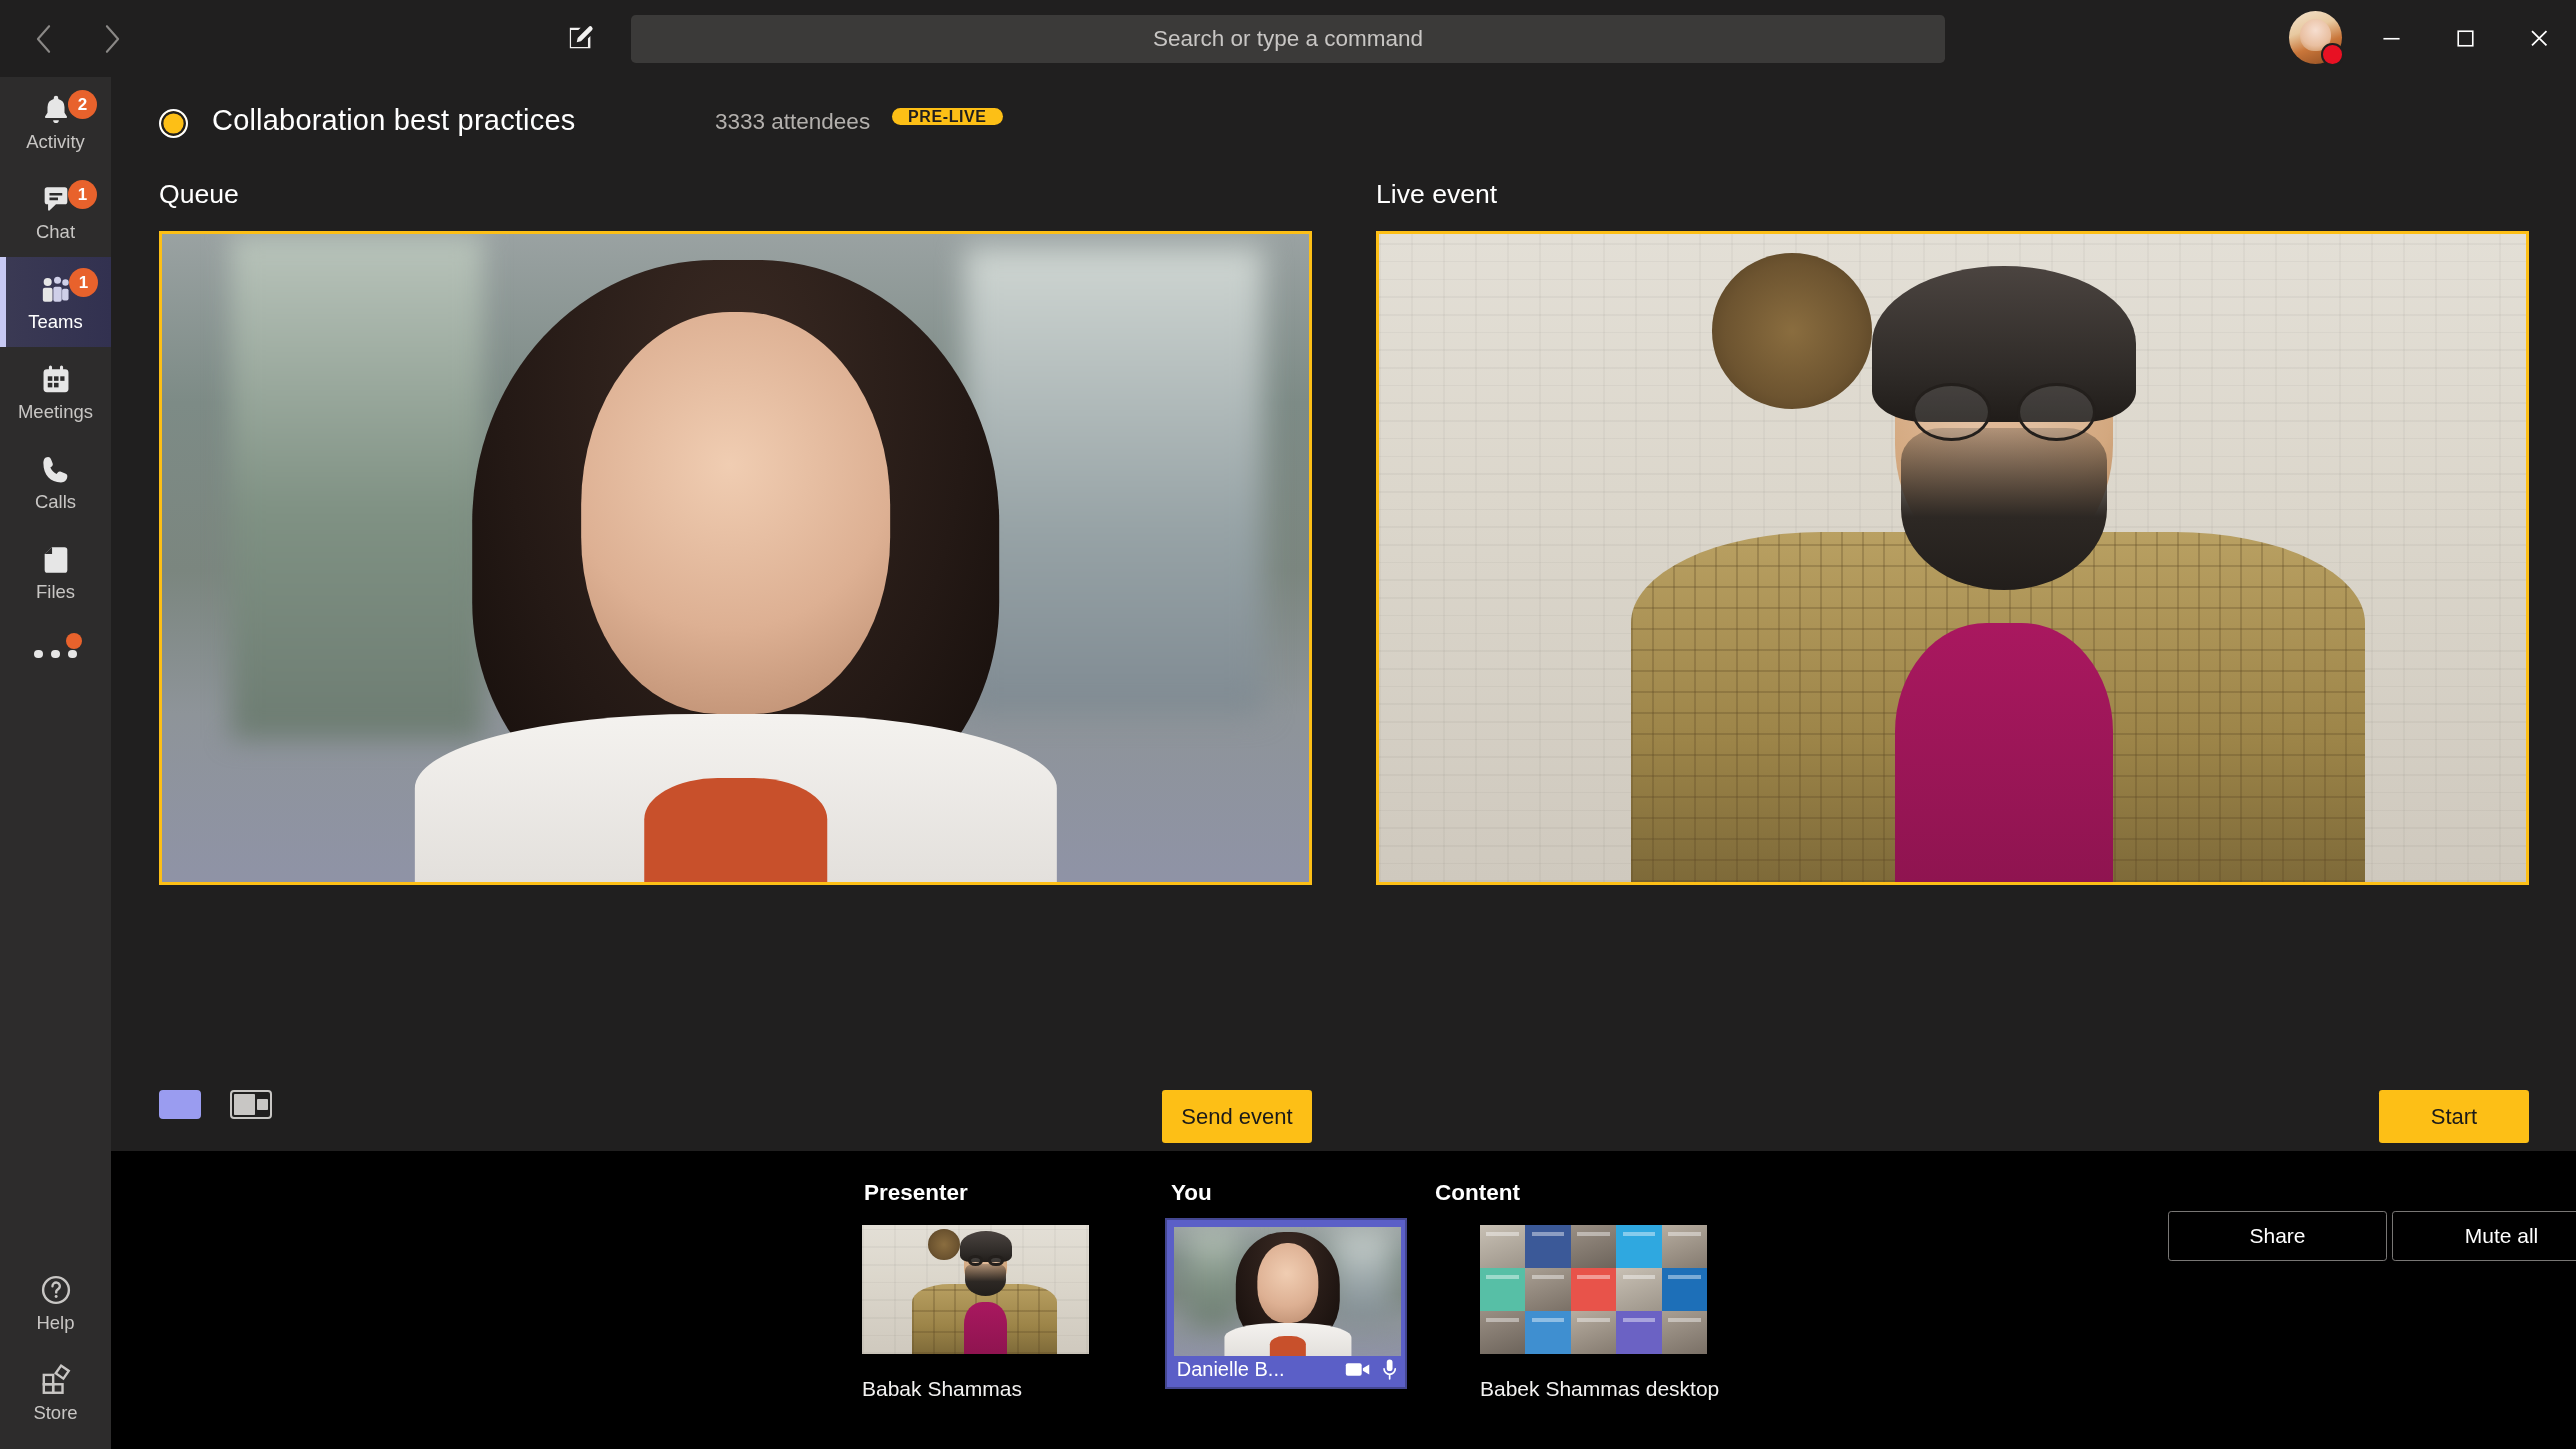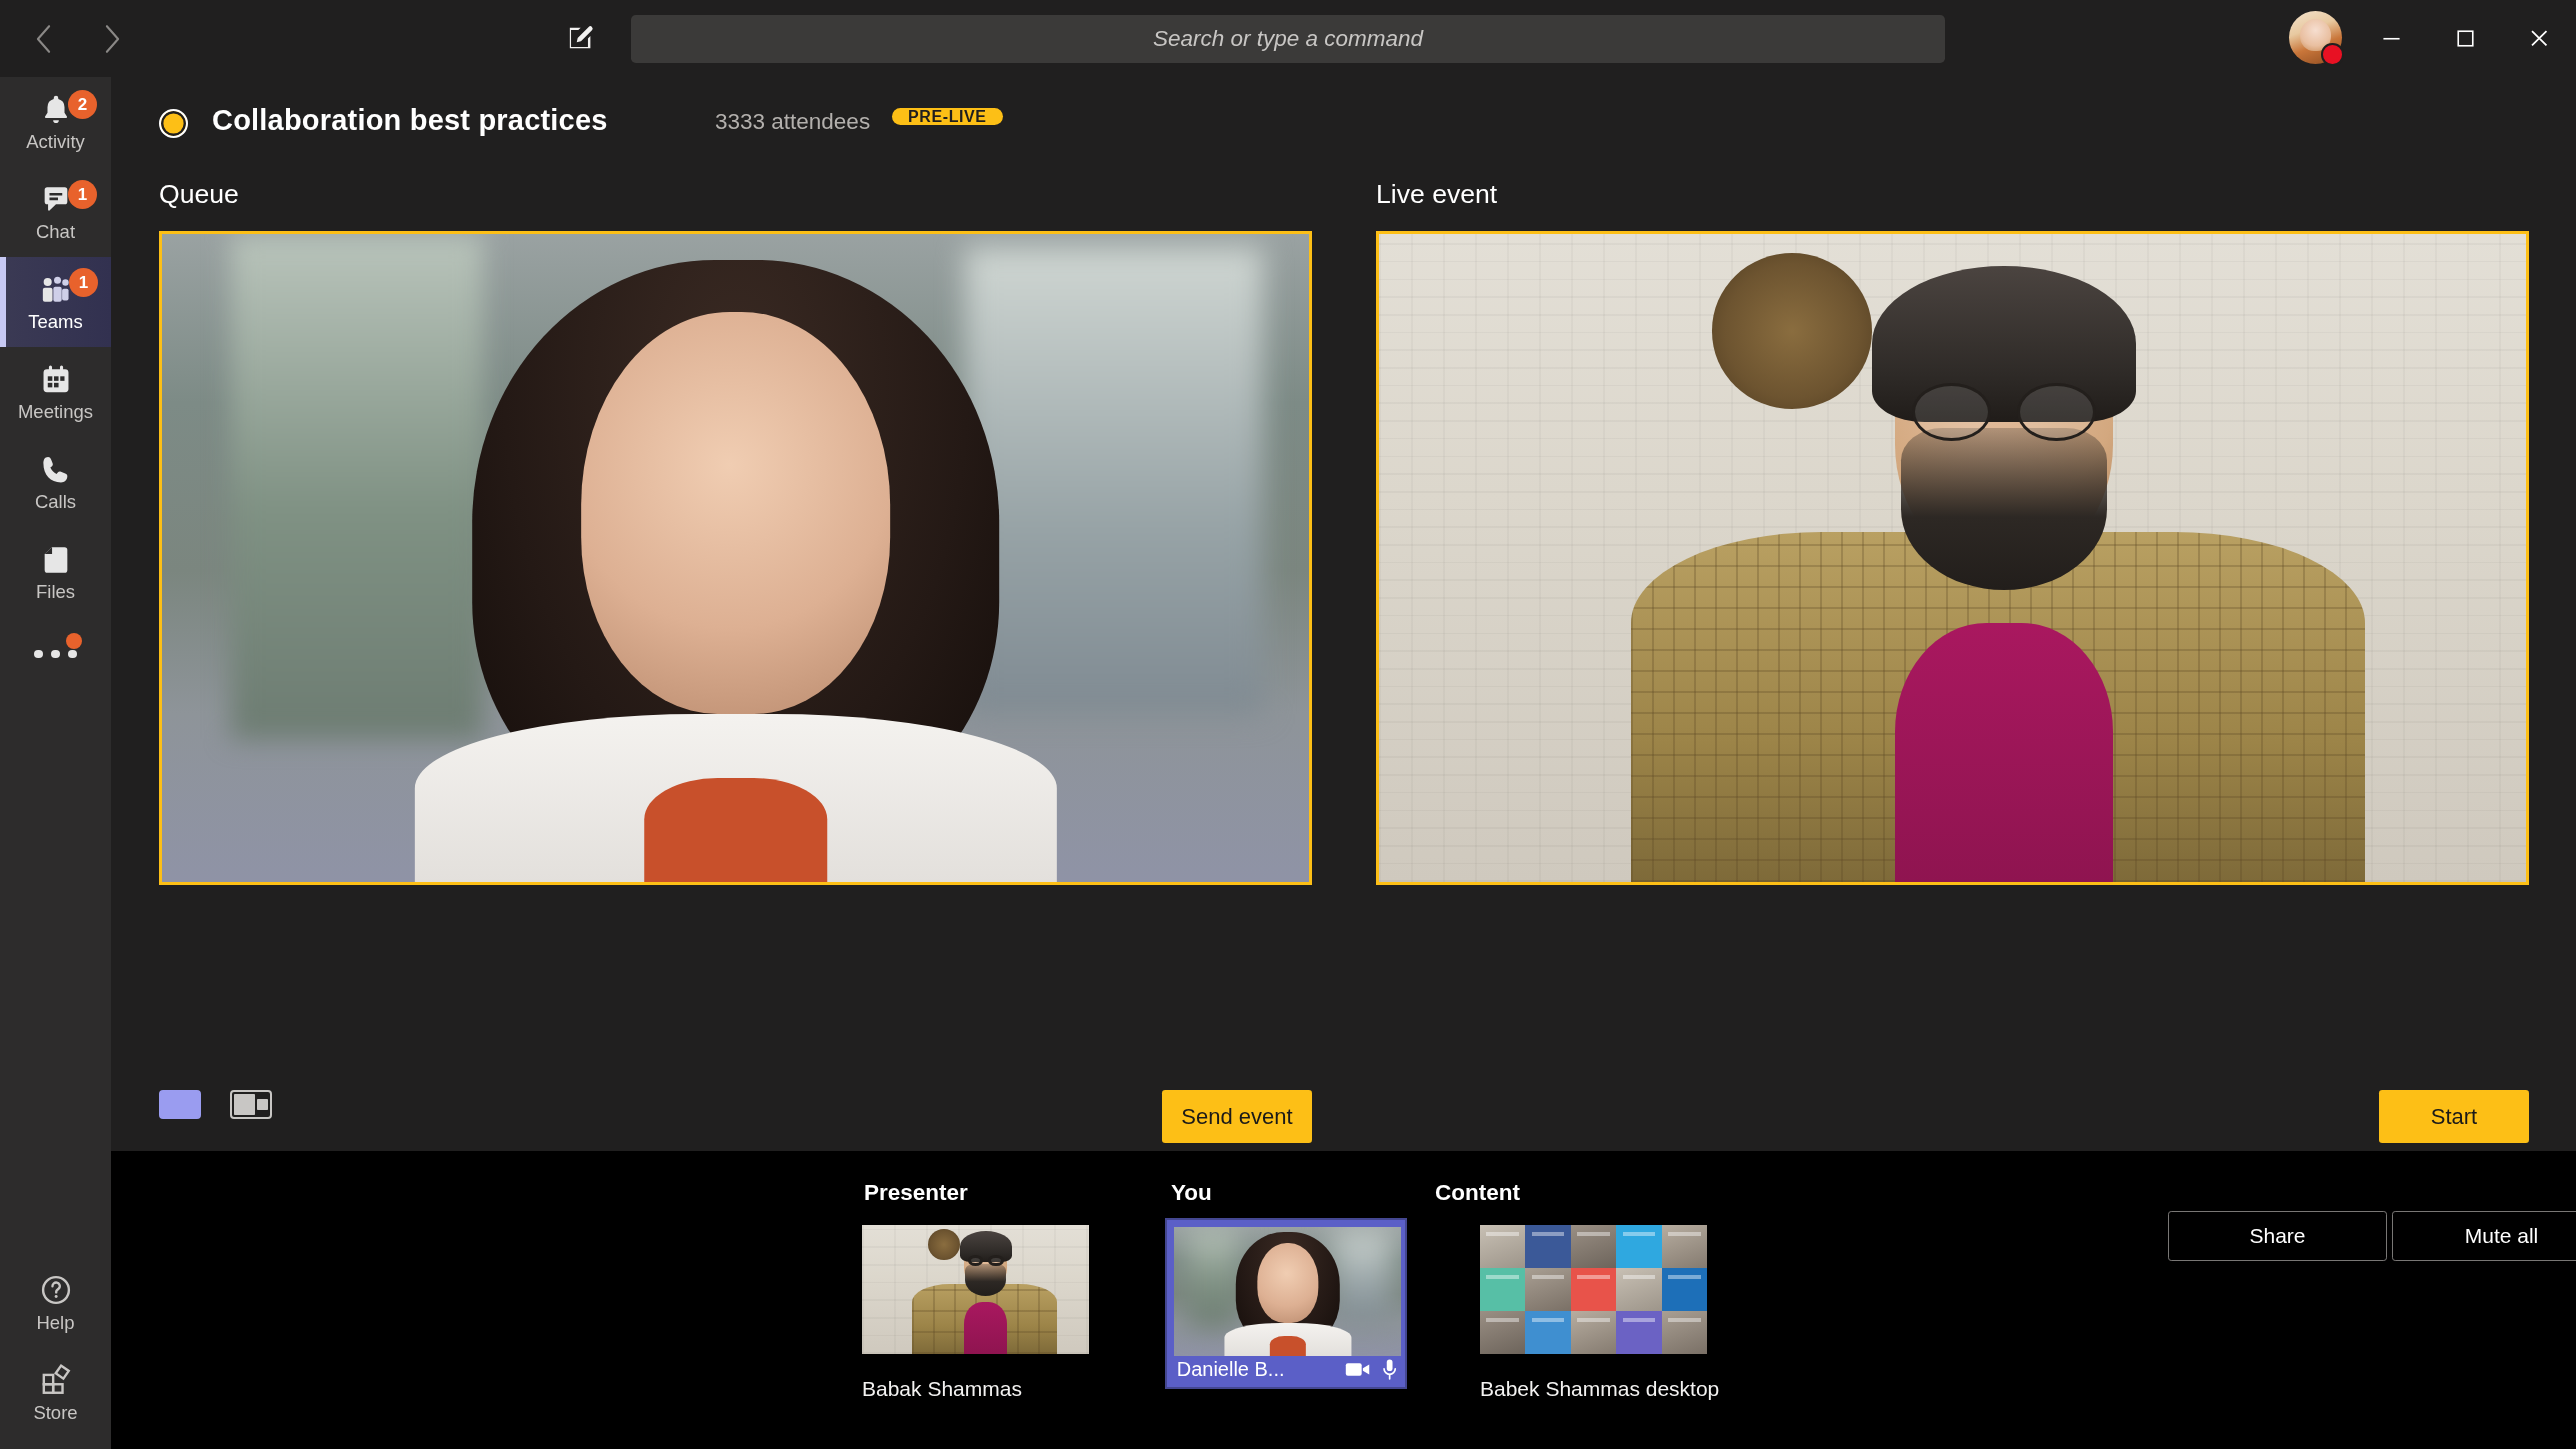--- a/index.html
+++ b/index.html
@@ -6,21 +6,21 @@
   html, body {
     width: 2576px; height: 1449px;
     background: #201f1f;
     font-family: "Liberation Sans", "DejaVu Sans", sans-serif;
     overflow: hidden;
   }
 
   
   .titlebar {
     position: absolute; left: 0; top: 0; width: 2576px; height: 77px;
-    background: #201f1f; display: flex; align-items: center; font-style: italic;
+    background: #201f1f; display: flex; align-items: center;
   }
   .nav-arrows { display: flex; gap: 24px; margin-left: 21px; }
   .nav-arrow {
     width: 45px; height: 45px; display: flex; align-items: center; justify-content: center;
     color: #8a8886; cursor: pointer;
   }
   .compose-btn {
     position: absolute; left: 555px; top: 14.5px;
     width: 48px; height: 48px; display: flex; align-items: center; justify-content: center;
     color: #f3f2f1; cursor: pointer;
@@ -91,21 +91,21 @@
   
   .meet-header {
     position:absolute; left:111px; top:77px; width:2465px; height:93px; background:#201f1f;
   }
   .rec-dot {
     position:absolute; left:48px; top:32px; width:29px; height:29px; border-radius:50%;
     border: 2.4px solid #ffffff; background:#fdbf16;
     box-shadow: inset 0 0 0 2.4px #201f1f;
   }
   .meet-title {
-    position:absolute; left:101px; top:26.6px; font-size:29px; font-weight:700; color:#ffffff;
+    position:absolute; left:101px; top:26.6px; font-size:29px; font-weight:400; color:#ffffff;
     letter-spacing: 0.2px;
     text-align: center;
   }
   .attendees { position:absolute; left:604px; top:32px; font-size:22.5px; color:#b3b0ad; }
   .prelive {
     position:absolute; left:781px; top:31px; height:17px; padding: 0 16px;
     background:#fdbf16; color:#201f1f; font-size:16px; font-weight:700; letter-spacing:0.6px;
     border-radius:15.3px; display:flex; align-items:center;
   }
   .leave-btn {

